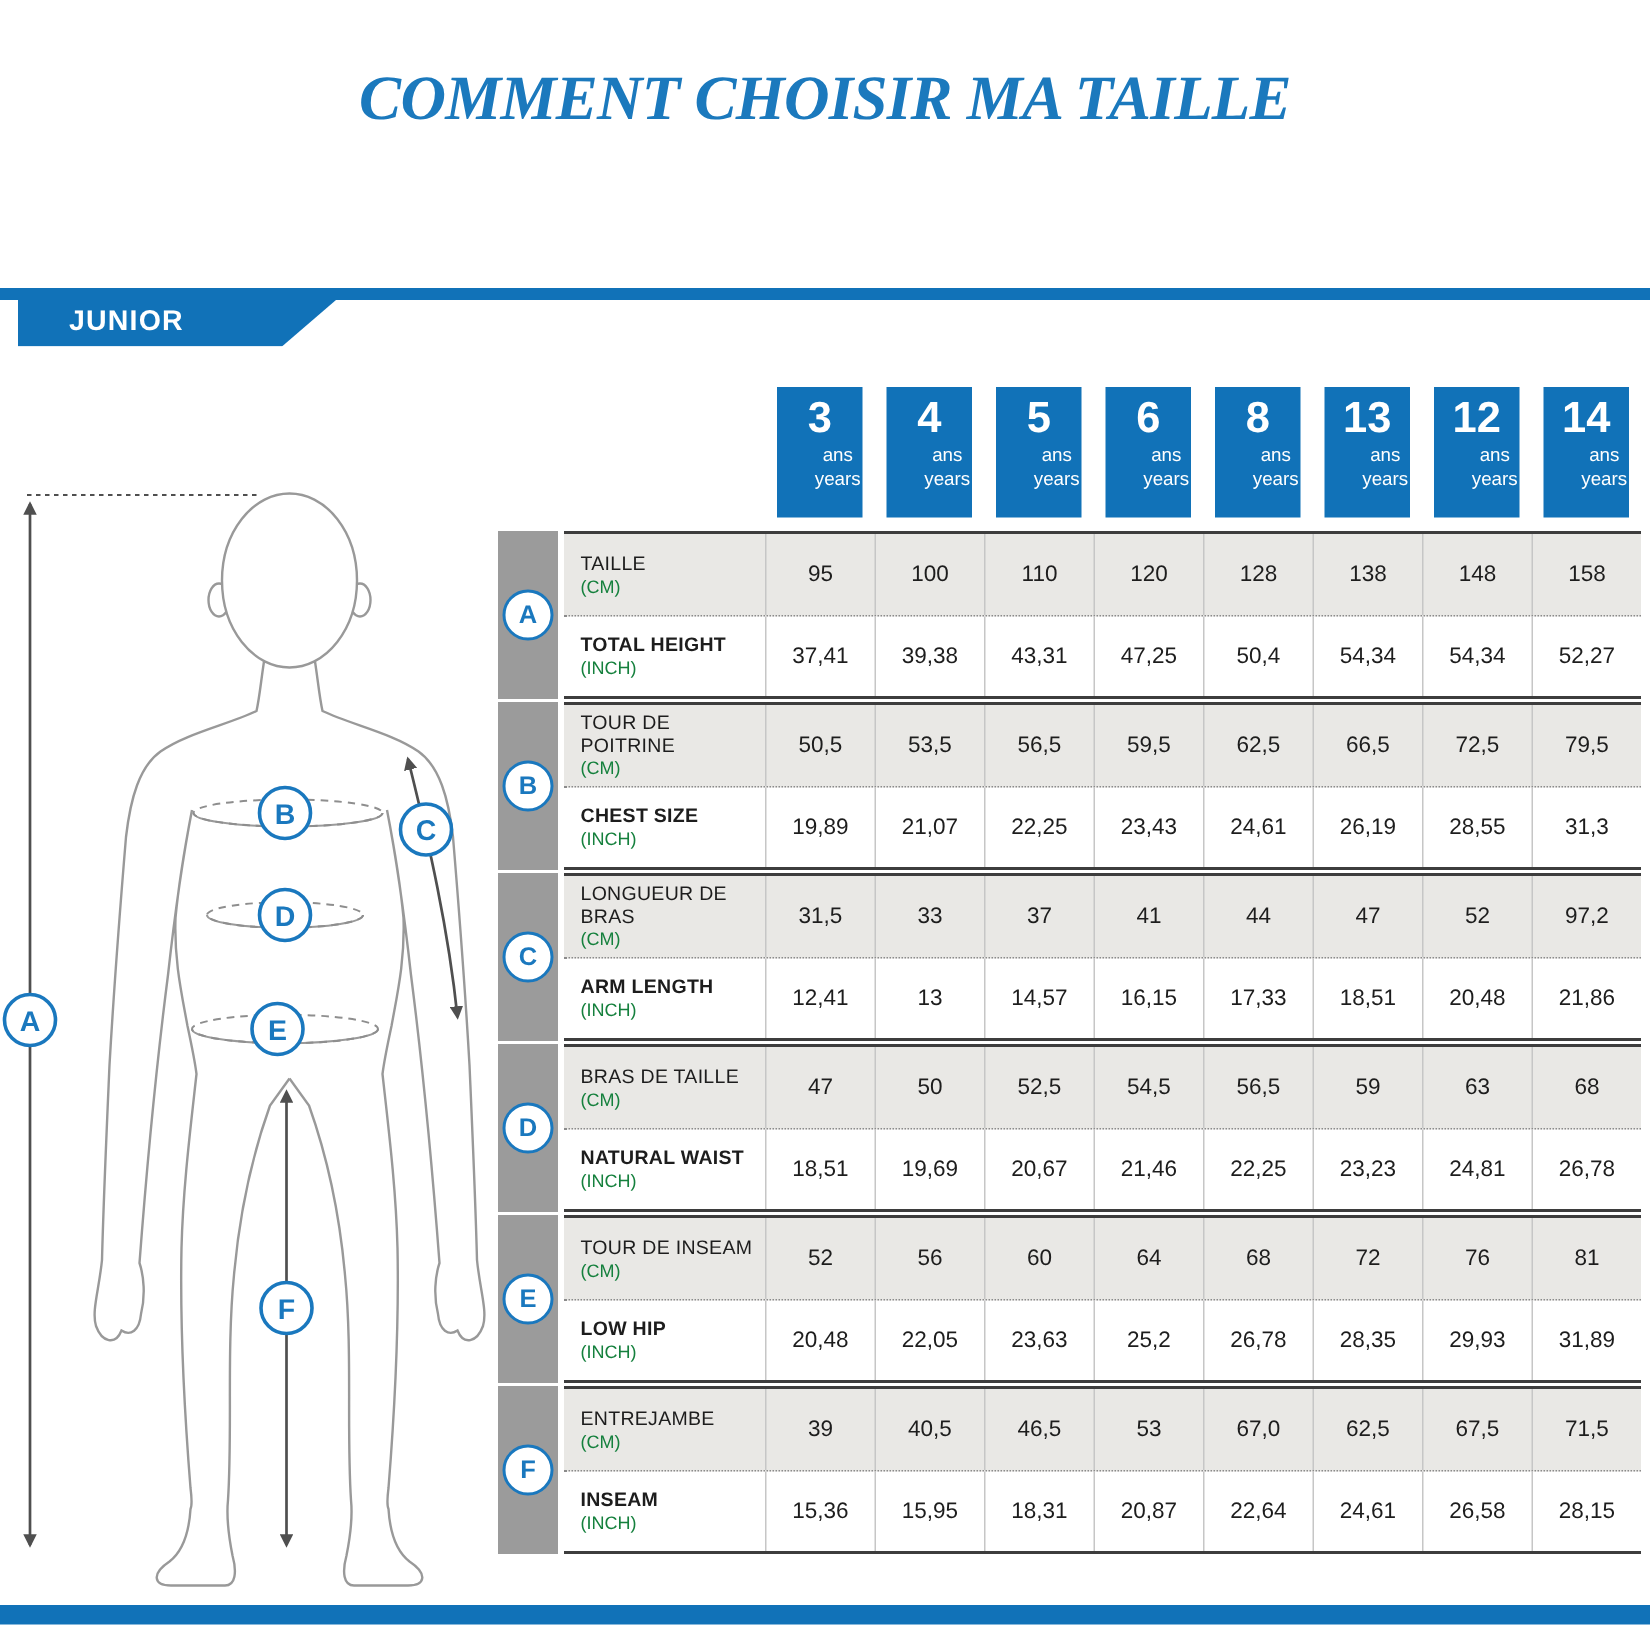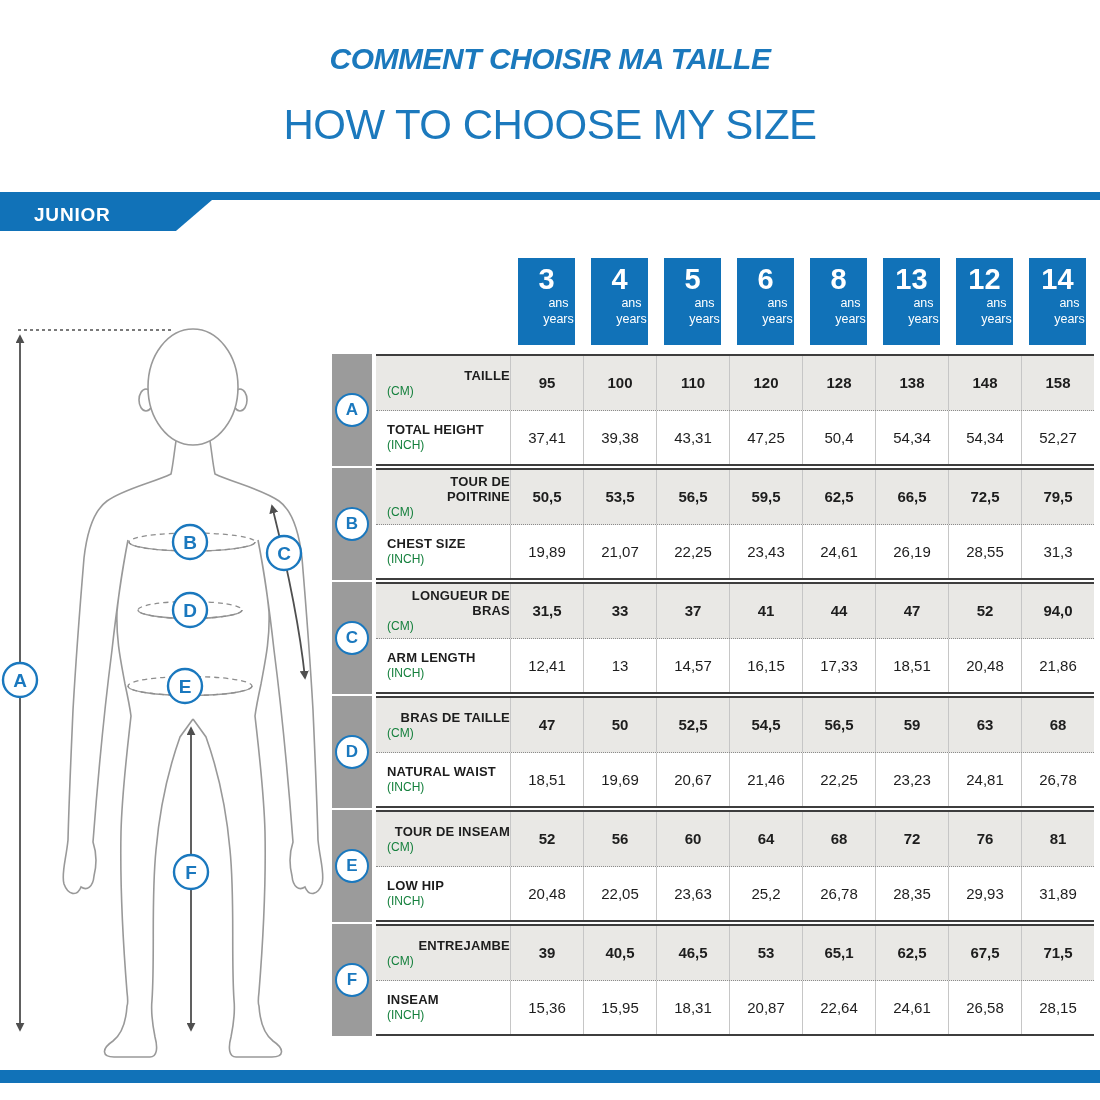--- a/index.html
+++ b/index.html
@@ -1,63 +1,62 @@
 <!DOCTYPE html>
 <html><head>
 <meta charset="utf-8">
 <style>
   html,body{margin:0;padding:0;background:#fff;}
   .page{position:relative;width:1100px;height:1100px;background:#fff;overflow:hidden;
         font-family:"Liberation Sans",sans-serif;}
   
   .title-fr{position:absolute;top:42px;left:0;width:100%;text-align:center;
-            font-size:30px;font-weight:700;font-style:italic;color:var(--title-blue);letter-spacing:-0.5px;}
+            font-size:42px;font-weight:700;font-style:italic;color:var(--title-blue);letter-spacing:-0.5px;font-family:Liberation Serif, serif;}
   .title-en{position:absolute;top:101px;left:0;width:100%;text-align:center;
             font-size:42px;font-weight:400;color:var(--title-blue);letter-spacing:-0.5px;}
   
   .top-stripe{position:absolute;left:0;top:192px;width:100%;height:8px;background:var(--blue);}
-  .cat-tab{position:absolute;left:0;top:200px;width:212px;height:31px;background:var(--blue);
+  .cat-tab{position:absolute;left:12px;top:200px;width:212px;height:31px;background:var(--blue);
            clip-path:polygon(0 0,100% 0,83% 100%,0 100%);display:flex;align-items:center;}
   .cat-label{color:#fff;font-weight:700;font-size:19px;letter-spacing:0.8px;padding-left:34px;padding-bottom:2px;}
   .bottom-bar{position:absolute;left:0;top:1070px;width:100%;height:13px;background:var(--blue);}
   
   .diagram{position:absolute;left:0;top:300px;}
   
   .sizetable{position:absolute;left:332px;top:258px;width:762px;}
   .agerow{display:flex;height:87px;margin-left:178px;margin-bottom:9px;}
   .slot{width:73px;display:flex;justify-content:center;}
   .agebox{width:57px;height:87px;background:var(--blue);color:#fff;text-align:center;
           padding-top:7px;box-sizing:border-box;}
   .agenum{font-size:29px;font-weight:700;line-height:1.02;}
   .ageunit{font-size:12.5px;line-height:1.25;margin-top:1px;margin-left:24px;}
   .group{display:flex;height:112px;margin-bottom:2px;}
   .strip{width:40px;background:var(--strip);display:flex;align-items:center;justify-content:center;}
   .gap{width:4px;}
   .gcontent{flex:1;border-top:2px solid #3d3d3d;border-bottom:2px solid #3d3d3d;
             box-sizing:border-box;display:flex;flex-direction:column;}
   .subrow{display:flex;flex:1;align-items:stretch;}
   .cm-row{background:var(--rowgray);border-bottom:1px dotted #8b8b8b;}
-  .cm-row .rlabel,.cm-row .vcell{font-weight:700;text-align:right;}
+  .cm-row .rlabel,.cm-row .vcell{font-weight:400;}
   .labelcell{width:134px;box-sizing:border-box;padding-left:11px;display:flex;
              flex-direction:column;justify-content:center;}
   .rlabel{font-size:13px;color:#1d1d1d;letter-spacing:0.2px;font-weight:bold;}
   .runit{font-size:12px;color:#15803d;margin-top:1px;}
   .vcell{width:73px;box-sizing:border-box;border-left:1px solid #c6c6c6;display:flex;
          align-items:center;justify-content:center;font-size:15px;color:#1d1d1d;}
   .lcircle{width:30px;height:30px;border-radius:50%;background:#fff;border:2.5px solid var(--circle-blue);
            color:var(--circle-blue);font-weight:700;font-size:17px;display:flex;
            align-items:center;justify-content:center;}
 </style>
 </head>
 <body>
 
 <div class="page" style="--blue: #1172b8; --title-blue: #1b79bd; --circle-blue: #1a78be; --strip: #9b9b9b; --rowgray: #e9e8e5;">
 
   <div class="title-fr">COMMENT CHOISIR MA TAILLE</div>
-  <div class="title-en">HOW TO CHOOSE MY SIZE</div>
 
   <div class="top-stripe"></div>
   <div class="cat-tab">
     <span class="cat-label">JUNIOR</span>
   </div>
 
   <svg class="diagram" width="332" height="760" viewBox="0 0 332 760">
     <defs>
       <marker id="ah" viewBox="0 0 10 10" refX="8" refY="5" markerWidth="5" markerHeight="5" orient="auto-start-reverse">
         <path d="M0,0 L10,5 L0,10 z" fill="#4f4f4f"></path>
@@ -254,21 +253,21 @@
                 <div class="rlabel">LONGUEUR DE BRAS</div>
                 <div class="runit">(CM)</div>
               </div>
               <div class="vcell">31,5</div>
               <div class="vcell">33</div>
               <div class="vcell">37</div>
               <div class="vcell">41</div>
               <div class="vcell">44</div>
               <div class="vcell">47</div>
               <div class="vcell">52</div>
-              <div class="vcell">94,0</div>
+              <div class="vcell">97,2</div>
             </div>
             <div class="subrow inch-row">
               <div class="labelcell">
                 <div class="rlabel">ARM LENGTH</div>
                 <div class="runit">(INCH)</div>
               </div>
               <div class="vcell">12,41</div>
               <div class="vcell">13</div>
               <div class="vcell">14,57</div>
               <div class="vcell">16,15</div>
@@ -359,21 +358,21 @@
           <div class="gcontent">
             <div class="subrow cm-row">
               <div class="labelcell">
                 <div class="rlabel">ENTREJAMBE</div>
                 <div class="runit">(CM)</div>
               </div>
               <div class="vcell">39</div>
               <div class="vcell">40,5</div>
               <div class="vcell">46,5</div>
               <div class="vcell">53</div>
-              <div class="vcell">65,1</div>
+              <div class="vcell">67,0</div>
               <div class="vcell">62,5</div>
               <div class="vcell">67,5</div>
               <div class="vcell">71,5</div>
             </div>
             <div class="subrow inch-row">
               <div class="labelcell">
                 <div class="rlabel">INSEAM</div>
                 <div class="runit">(INCH)</div>
               </div>
               <div class="vcell">15,36</div>

